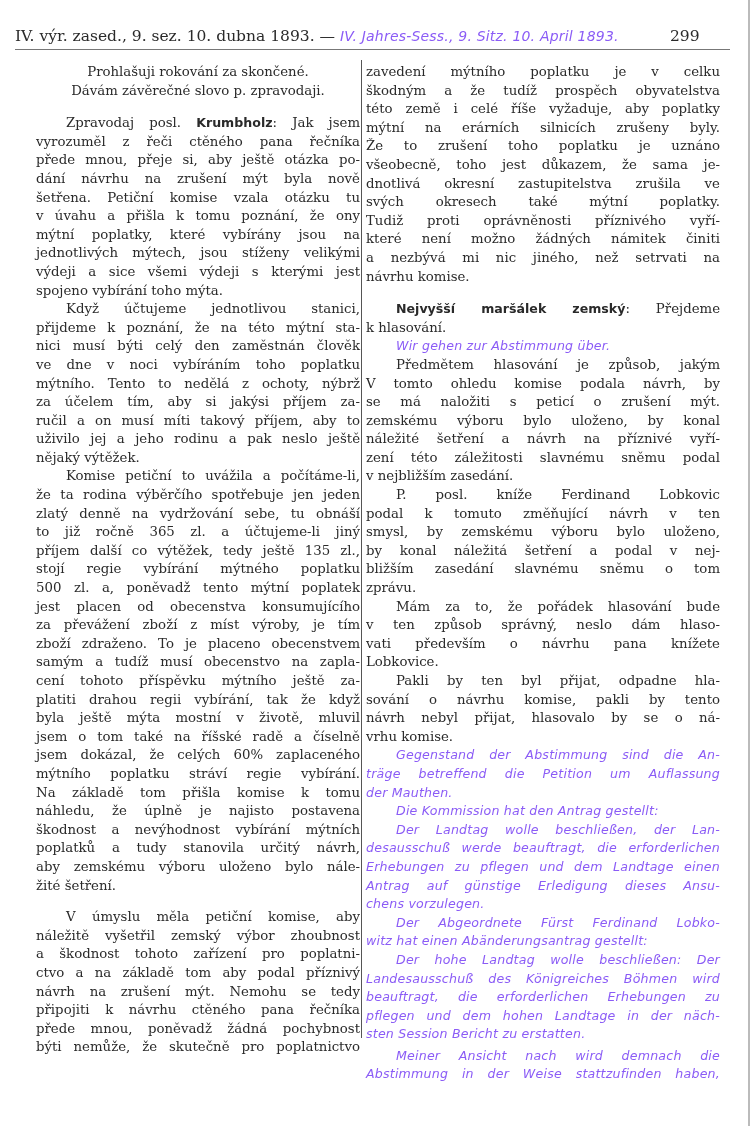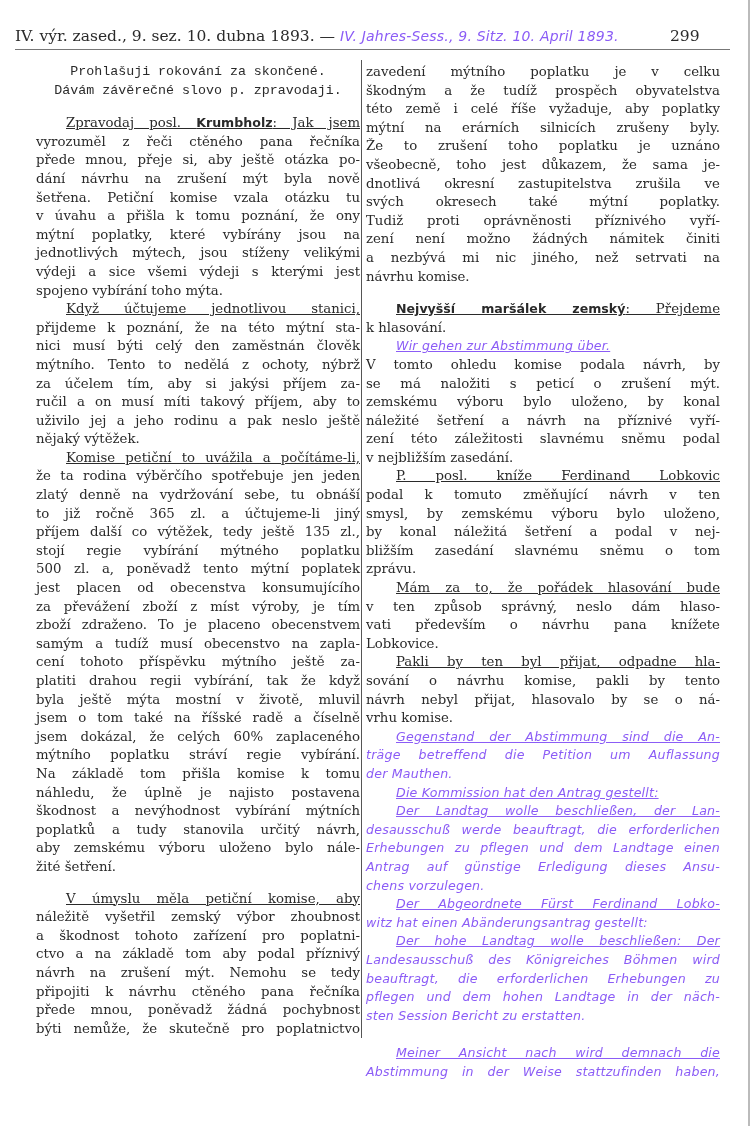--- a/index.html
+++ b/index.html
@@ -8,22 +8,22 @@
   .header { position: absolute; left: 15px; top: 27px; width: 462px; height: 18px;
             font-size: 15.5px; white-space: nowrap; letter-spacing: 0; }
   .header-rule { position: absolute; left: 15px; top: 49px; width: 462px; height: 1px; background: #777; }
   .page-num { position: absolute; left: 450px; top: 27px; font-size: 15.5px; }
   .col { position: absolute; top: 63px; font-size: 13.3px; line-height: 18.6px; }
   .col.left { left: 36px; width: 324px; }
   .col.right { left: 366px; width: 354px; }
   .col-rule { position: absolute; left: 361px; top: 60px; width: 1px; height: 978px; background: #555; }
   .line { display: block; white-space: nowrap; text-align: justify; text-align-last: justify; height: 18.6px; }
   .line.last { text-align-last: left; }
-  .line.indent { padding-left: 30px; text-decoration: underline; }
-  .line.center { text-align: center; text-align-last: center; font-family: Liberation Mono, monospace; }
+  .line.indent { padding-left: 30px; }
+  .line.center { text-align: center; text-align-last: center; }
   .line.gap { margin-top: 14px; }
   .fraktur { font-family: "DejaVu Sans", sans-serif; font-style: italic; font-size: 12.6px; letter-spacing: 0.2px; color: #8b5cf6; }
   .speaker { font-family: "DejaVu Sans", sans-serif; font-weight: bold; font-size: 12.6px; }
   .edge { position: absolute; right: 0; top: 0; width: 2px; height: 1126px; background: #bbb; }
 </style>
 </head>
 <body>
 
 <div class="header">
   <span>IV. výr. zased., 9. sez. 10. dubna 1893.</span>
@@ -42,20 +42,21 @@
     <span class="line ">dání návrhu na zrušení mýt byla nově</span>
     <span class="line ">šetřena. Petiční komise vzala otázku tu</span>
     <span class="line ">v úvahu a přišla k tomu poznání, že ony</span>
     <span class="line ">mýtní poplatky, které vybírány jsou na</span>
     <span class="line ">jednotlivých mýtech, jsou stíženy velikými</span>
     <span class="line ">výdeji a sice všemi výdeji s kterými jest</span>
     <span class="line last">spojeno vybírání toho mýta.</span>
     <span class="line indent">Když účtujeme jednotlivou stanici,</span>
     <span class="line ">přijdeme k poznání, že na této mýtní sta-</span>
     <span class="line ">nici musí býti celý den zaměstnán člověk</span>
+    <span class="line ">ve dne v noci vybíráním toho poplatku</span>
     <span class="line ">mýtního. Tento to nedělá z ochoty, nýbrž</span>
     <span class="line ">za účelem tím, aby si jakýsi příjem za-</span>
     <span class="line ">ručil a on musí míti takový příjem, aby to</span>
     <span class="line ">uživilo jej a jeho rodinu a pak neslo ještě</span>
     <span class="line last">nějaký výtěžek.</span>
     <span class="line indent">Komise petiční to uvážila a počítáme-li,</span>
     <span class="line ">že ta rodina výběrčího spotřebuje jen jeden</span>
     <span class="line ">zlatý denně na vydržování sebe, tu obnáší</span>
     <span class="line ">to již ročně 365 zl. a účtujeme-li jiný</span>
     <span class="line ">příjem další co výtěžek, tedy ještě 135 zl.,</span>
@@ -90,26 +91,27 @@
 <div class="col right" id="right-col">
     <span class="line ">zavedení mýtního poplatku je v celku</span>
     <span class="line ">škodným a že tudíž prospěch obyvatelstva</span>
     <span class="line ">této země i celé říše vyžaduje, aby poplatky</span>
     <span class="line ">mýtní na erárních silnicích zrušeny byly.</span>
     <span class="line ">Že to zrušení toho poplatku je uznáno</span>
     <span class="line ">všeobecně, toho jest důkazem, že sama je-</span>
     <span class="line ">dnotlivá okresní zastupitelstva zrušila ve</span>
     <span class="line ">svých okresech také mýtní poplatky.</span>
     <span class="line ">Tudiž proti oprávněnosti příznivého vyří-</span>
-    <span class="line ">zení není možno žádných námitek činiti</span>
+    <span class="line ">které není možno žádných námitek činiti</span>
     <span class="line ">a nezbývá mi nic jiného, než setrvati na</span>
     <span class="line last">návrhu komise.</span>
     <span class="line indent gap"><span class="speaker">Nejvyšší maršálek zemský</span>: Přejdeme</span>
     <span class="line last">k hlasování.</span>
     <span class="line indent last fraktur">Wir gehen zur Abstimmung über.</span>
+    <span class="line indent">Předmětem hlasování je způsob, jakým</span>
     <span class="line ">V tomto ohledu komise podala návrh, by</span>
     <span class="line ">se má naložiti s peticí o zrušení mýt.</span>
     <span class="line ">zemskému výboru bylo uloženo, by konal</span>
     <span class="line ">náležité šetření a návrh na příznivé vyří-</span>
     <span class="line ">zení této záležitosti slavnému sněmu podal</span>
     <span class="line last">v nejbližším zasedání.</span>
     <span class="line indent">P. posl. kníže Ferdinand Lobkovic</span>
     <span class="line ">podal k tomuto změňující návrh v ten</span>
     <span class="line ">smysl, by zemskému výboru bylo uloženo,</span>
     <span class="line ">by konal náležitá šetření a podal v nej-</span>
@@ -132,16 +134,16 @@
     <span class="line fraktur">Erhebungen zu pflegen und dem Landtage einen</span>
     <span class="line fraktur">Antrag auf günstige Erledigung dieses Ansu-</span>
     <span class="line last fraktur">chens vorzulegen.</span>
     <span class="line indent fraktur">Der Abgeordnete Fürst Ferdinand Lobko-</span>
     <span class="line last fraktur">witz hat einen Abänderungsantrag gestellt:</span>
     <span class="line indent fraktur">Der hohe Landtag wolle beschließen: Der</span>
     <span class="line fraktur">Landesausschuß des Königreiches Böhmen wird</span>
     <span class="line fraktur">beauftragt, die erforderlichen Erhebungen zu</span>
     <span class="line fraktur">pflegen und dem hohen Landtage in der näch-</span>
     <span class="line last fraktur">sten Session Bericht zu erstatten.</span>
-    <span class="line indent fraktur" style="margin-top: 19px;">Meiner Ansicht nach wird demnach die</span>
+    <span class="line indent fraktur" style="margin-top: 3px;">Meiner Ansicht nach wird demnach die</span>
     <span class="line fraktur">Abstimmung in der Weise stattzufinden haben,</span>
   </div>
 <div class="edge"></div>
 
 </body></html>

